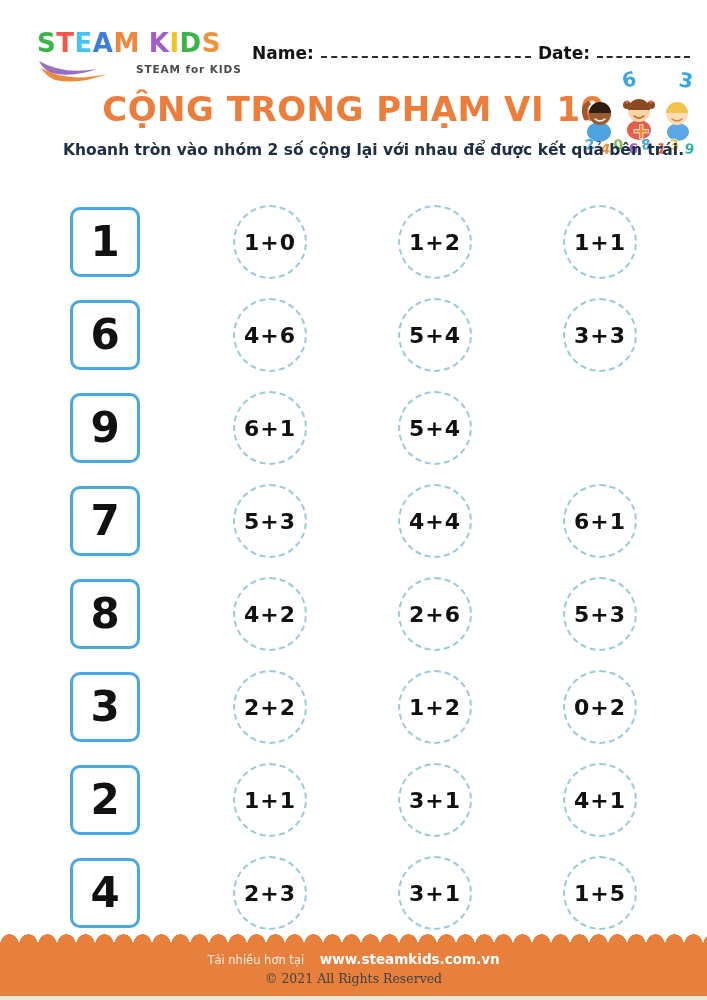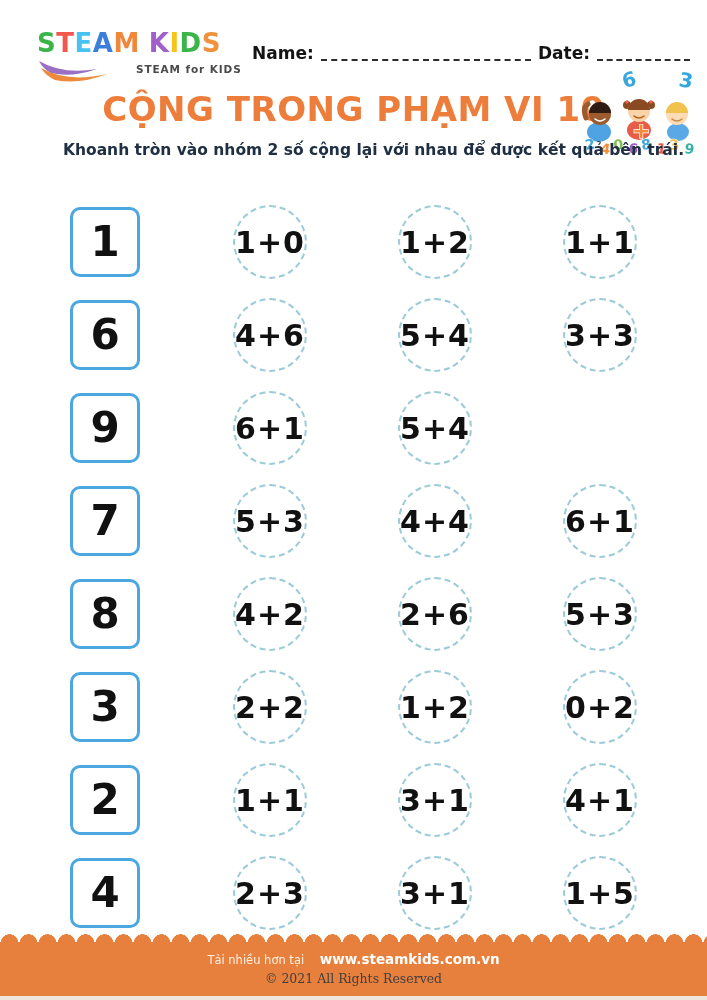--- a/index.html
+++ b/index.html
@@ -17,21 +17,21 @@
   .brand .gap { margin-left:9px; }
   .swoosh { position:absolute; left:0; top:29px; }
   .tagline {
     position:absolute; left:99px; top:33px;
     font-size:10.5px; font-weight:700; color:#4a4a4a; letter-spacing:.9px; white-space:nowrap;
   }
 
   
   .namedate {
     position:absolute; left:252px; right:17px; top:43px;
-    display:flex; align-items:center; gap:7px;
+    display:flex; align-items:flex-start; gap:7px;
     font-size:17px; font-weight:600; color:#141414;
   }
   .dashline { border-bottom:2px dashed #2c2c2c; height:15px; }
   .dash-name { flex:1; }
   .dash-date { width:93px; }
 
   
   .page-title {
     position:absolute; top:89px; left:0; width:707px;
     text-align:center;
@@ -63,21 +63,21 @@
   .target-box span { font-size:42px; font-weight:800; color:#111; line-height:1; }
   .option-circle {
     position:absolute; top:0; width:74px; height:74px;
     border:2px dashed #9BCBD9; border-radius:50%;
     display:flex; align-items:center; justify-content:center;
     background:#fff;
   }
   .option-circle:nth-of-type(2){ left:233px; }
   .option-circle:nth-of-type(3){ left:398px;justify-content:center; }
   .option-circle:nth-of-type(4){ left:563px; }
-  .option-circle span { font-size:30px; font-weight:800; color:#111; letter-spacing:1px; }
+  .option-circle span { font-size:22px; font-weight:800; color:#111; letter-spacing:1px; }
 
   
   .footer {
     position:absolute; left:0; bottom:0; width:707px; height:58px;
     background:#E8803D; text-align:center;
   }
   .footer::before {
     content:""; position:absolute; left:0; top:-9px; width:100%; height:10px;
     background-image:radial-gradient(circle at 9.5px 10px, #E8803D 8.5px, rgba(232,128,61,0) 9px);
     background-size:19px 10px; background-repeat:repeat-x;

